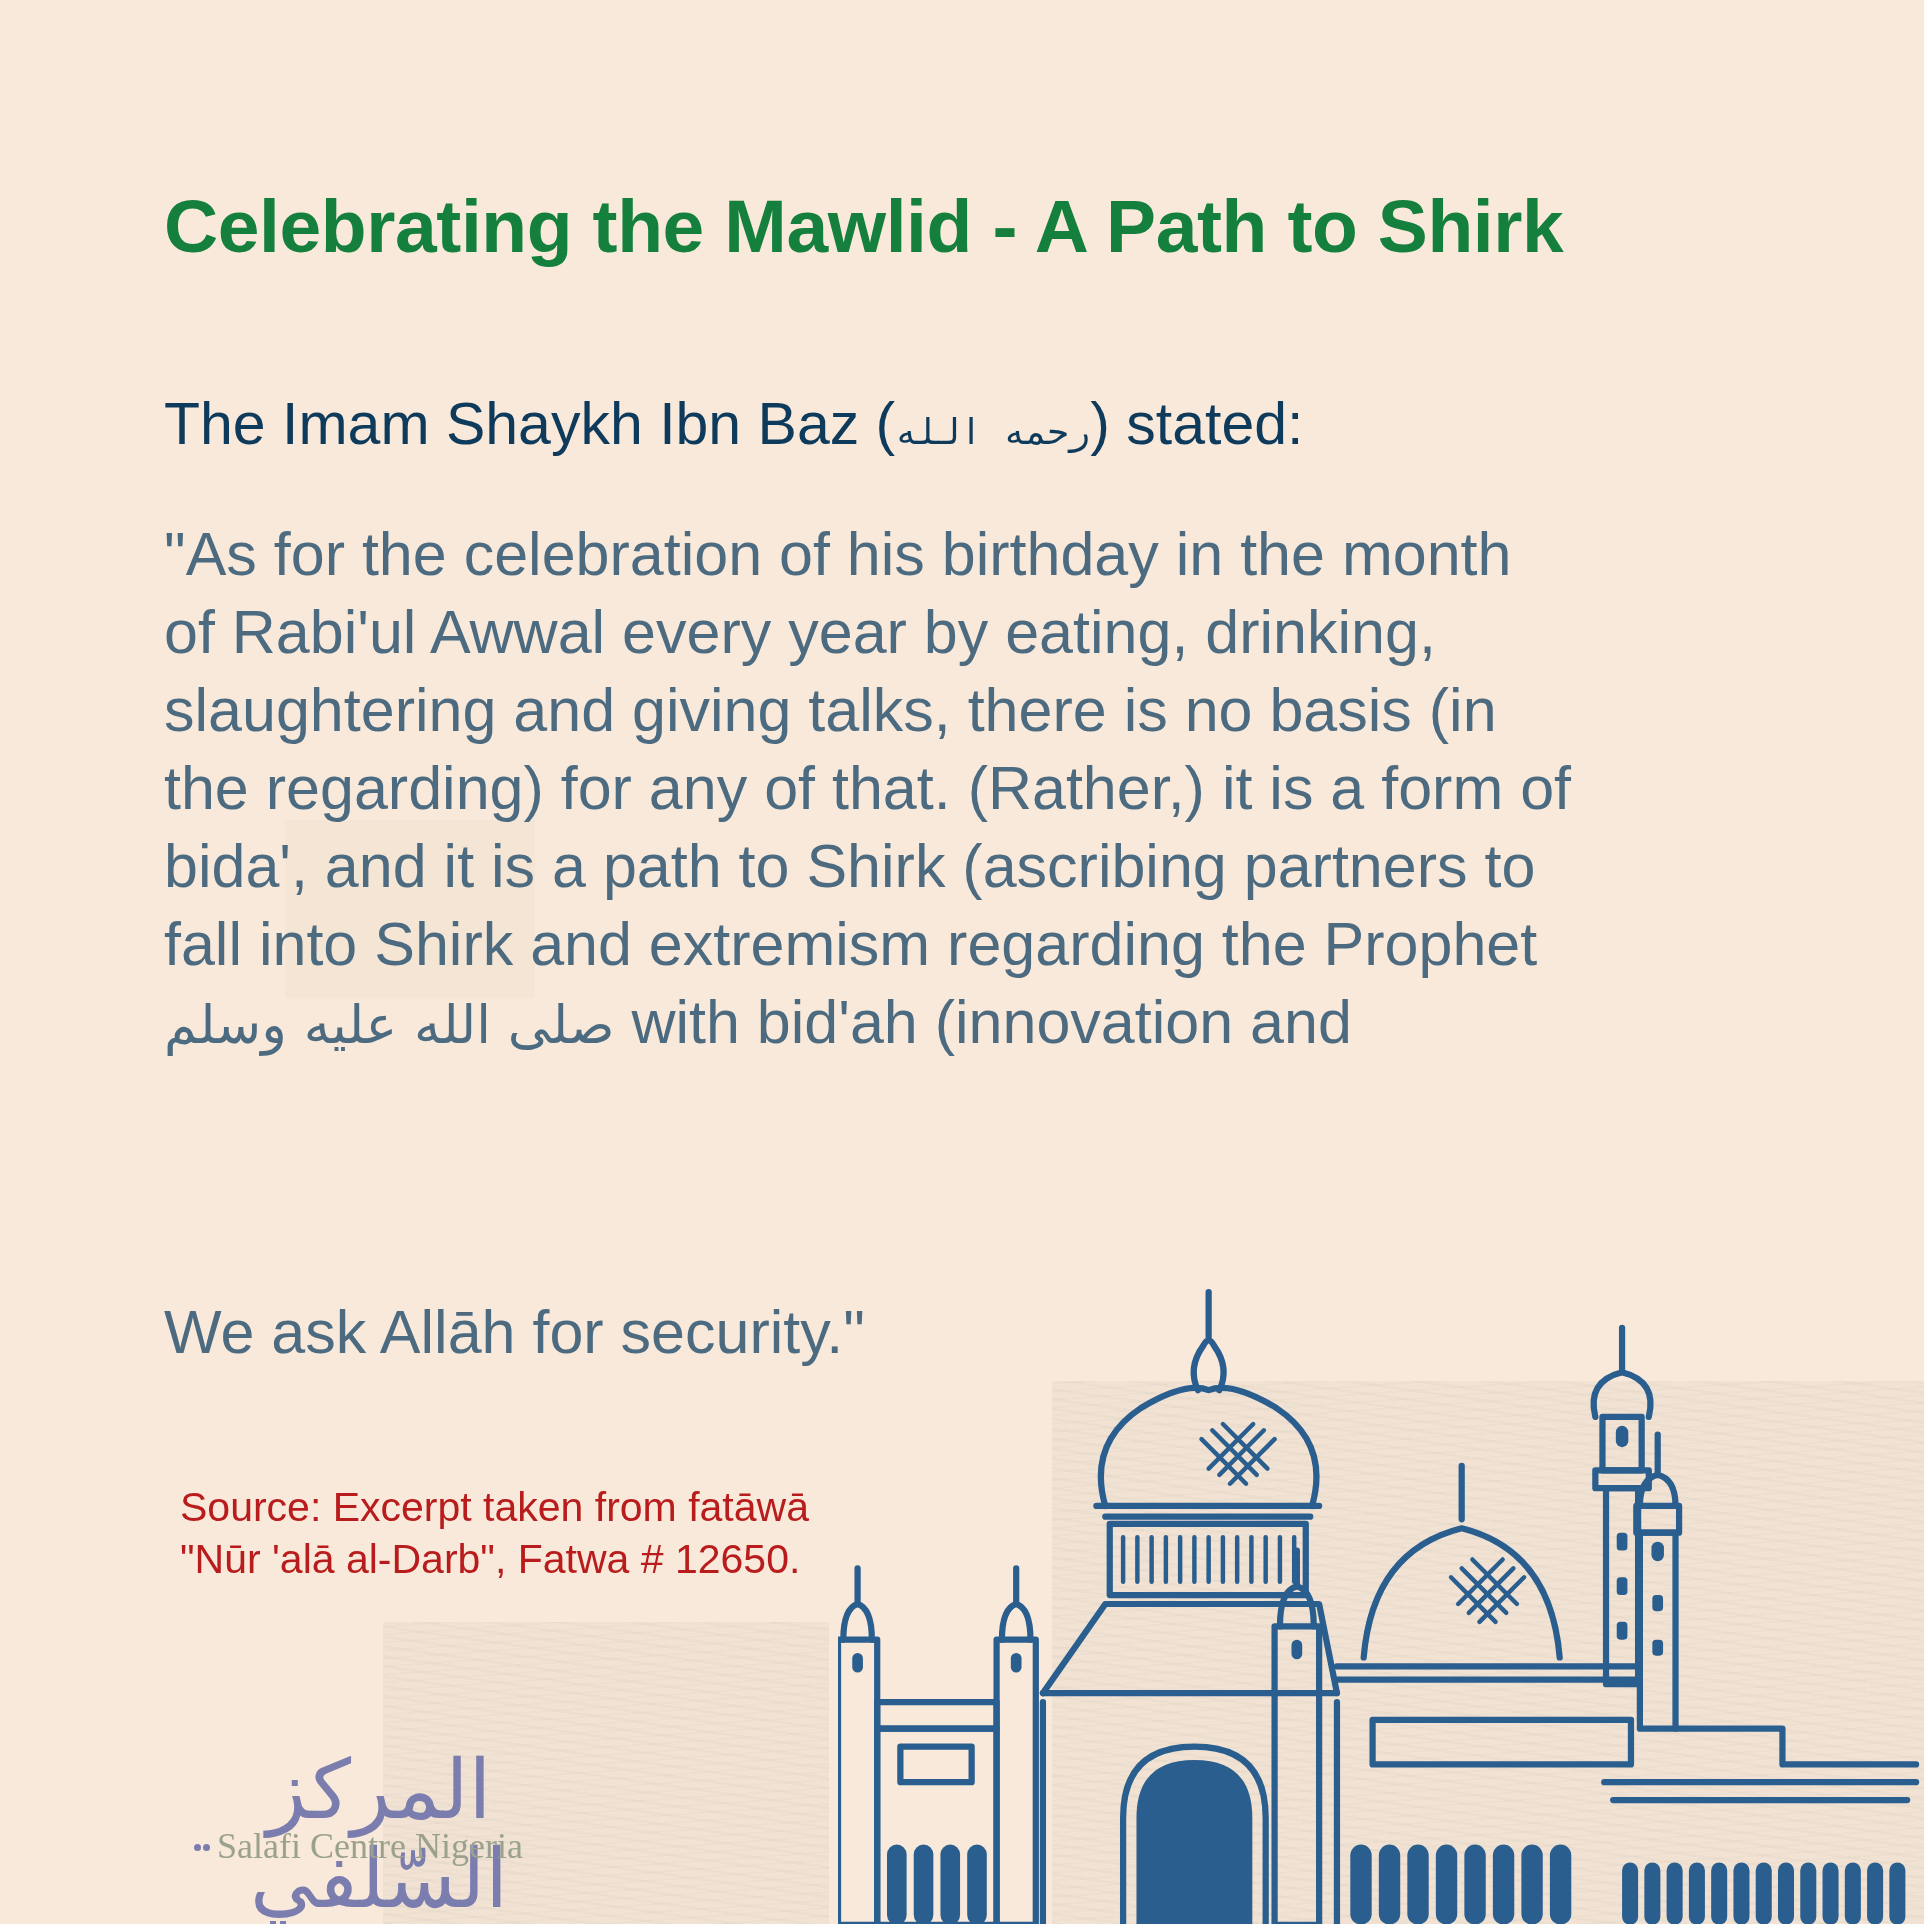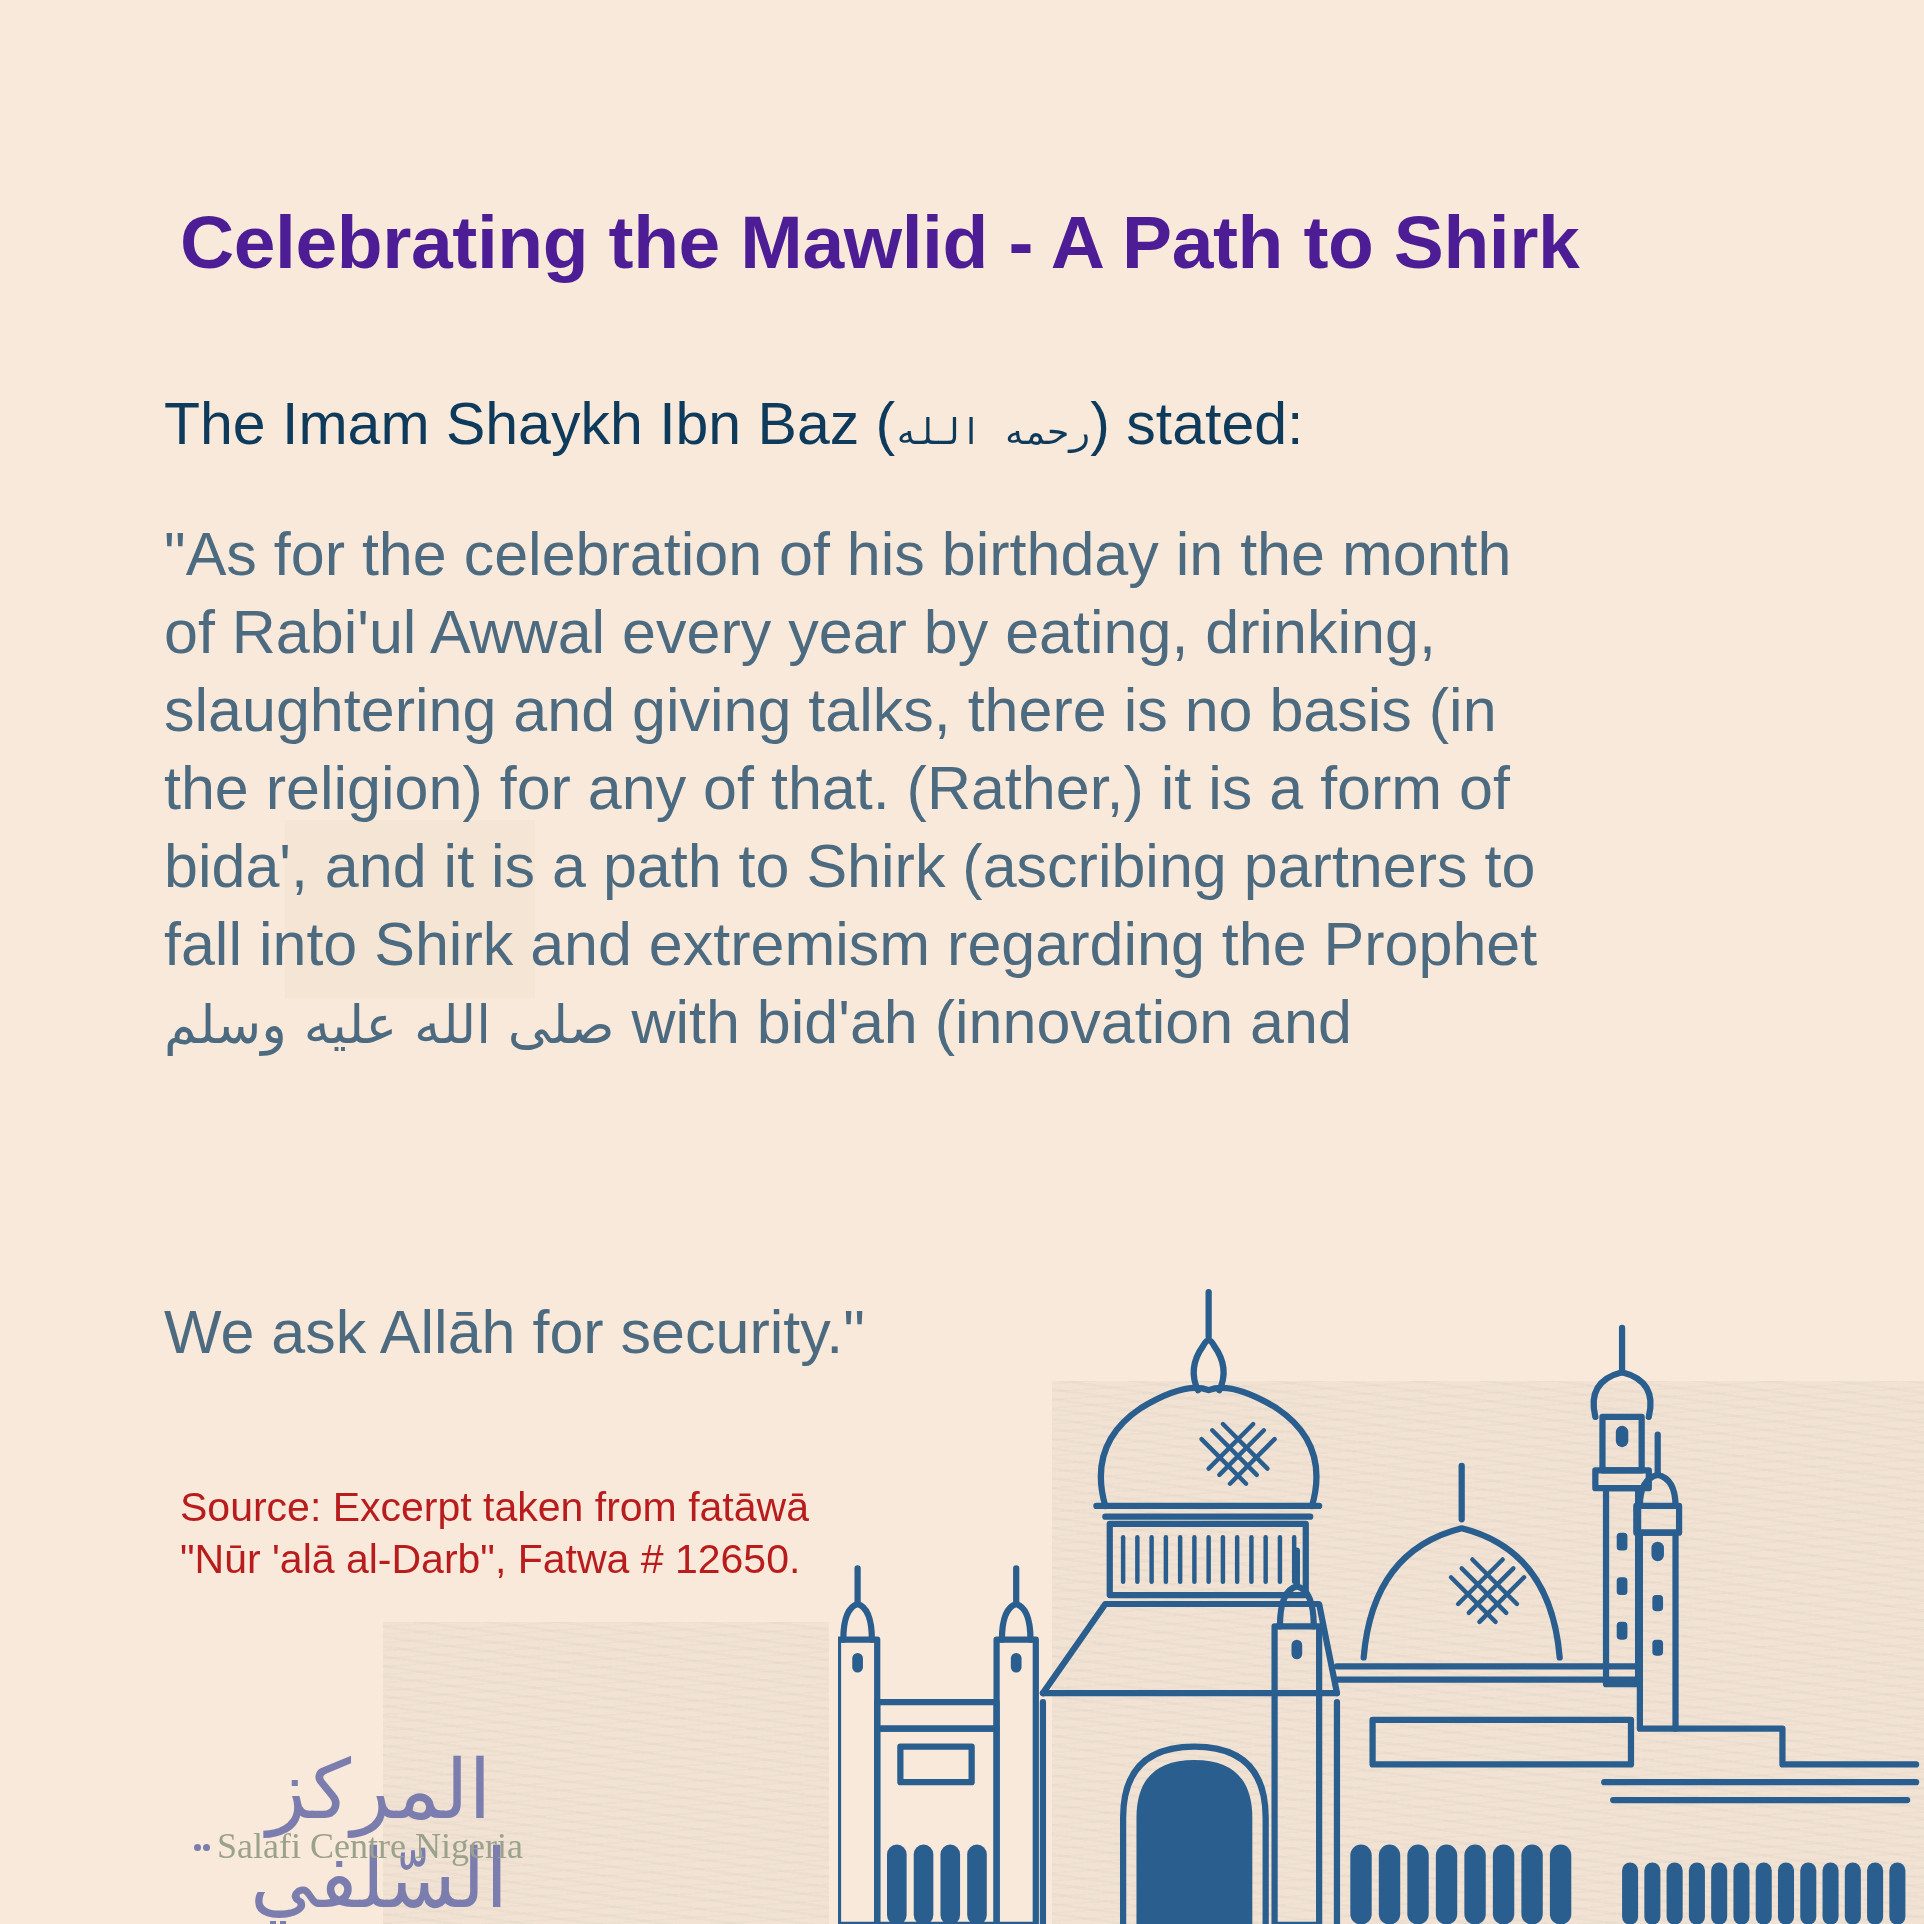--- a/index.html
+++ b/index.html
@@ -29,24 +29,24 @@
       filter: blur(0.5px);
     }
     .texture.mosque-bg { left: 1052px; top: 1381px; width: 873px; height: 544px; }
     .texture.logo-bg { left: 383px; top: 1622px; width: 446px; height: 303px; }
     .texture.speck { left: 285px; top: 820px; width: 250px; height: 178px; background: rgba(220,210,195,0.18); }
 
     .title {
       position: absolute;
       left: 164px;
       top: 183px;
-      margin: 16px;
+      margin: 0;
       font-size: 75px;
       font-weight: 700;
-      color: #4c1d95;
+      color: #15803d;
       letter-spacing: -0.4px;
       white-space: nowrap;
     }
     .attribution {
       position: absolute;
       left: 164px;
       top: 390px;
       margin: 0;
       font-size: 59px;
       font-weight: 400;
@@ -156,21 +156,21 @@
   <div class="texture logo-bg"></div>
 
   <h1 class="title">Celebrating the Mawlid - A Path to Shirk</h1>
 
   <p class="attribution"><span>The Imam Shaykh Ibn Baz (</span><span class="ar" dir="rtl">رحمه الله</span><span>) stated:</span></p>
 
   <p class="quote">
     <span class="line">"As for the celebration of his birthday in the month</span>
     <span class="line">of Rabi'ul Awwal every year by eating, drinking,</span>
     <span class="line">slaughtering and giving talks, there is no basis (in</span>
-    <span class="line">the religion) for any of that. (Rather,) it is a form of</span>
+    <span class="line">the regarding) for any of that. (Rather,) it is a form of</span>
     <span class="line">bida', and it is a path to Shirk (ascribing partners to</span>
     <span class="line">fall into Shirk and extremism regarding the Prophet</span>
     <span class="line"><span class="ar" dir="rtl">صلى الله عليه وسلم</span><span> with bid'ah (innovation and</span></span>
   </p>
 
   <p class="closing">We ask Allāh for security."</p>
 
   <p class="source">
     <span>Source: Excerpt taken from fatāwā</span>
     <span>"Nūr 'alā al-Darb", Fatwa # 12650.</span>

